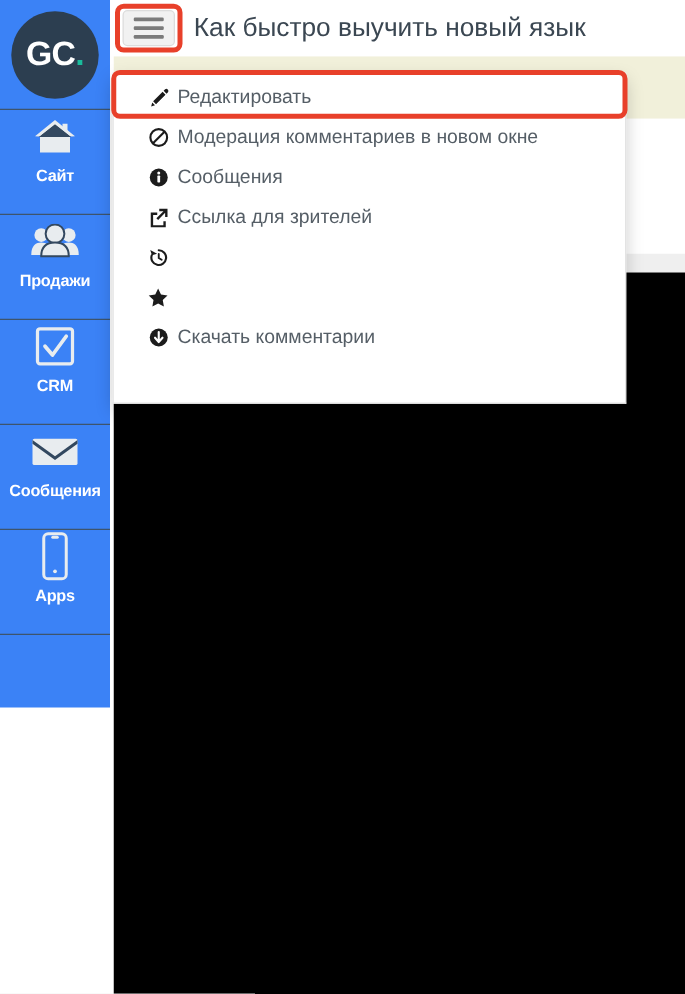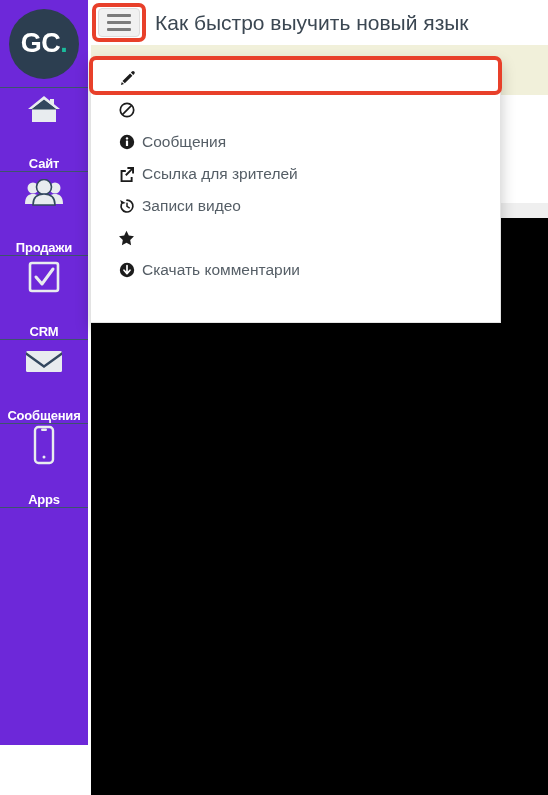--- a/index.html
+++ b/index.html
@@ -33,43 +33,43 @@
   }
   .bg-black {
     position: absolute; left: 91px; top: 218px;
     width: 457px; height: 577px;
     background: #000000;
   }
 
   
   .sidebar {
     position: absolute; left: 0; top: 0;
-    width: 88px; height: 745px;
-    background: #6d28d9;
+    width: 88px; height: 566px;
+    background: #3b82f6;
     z-index: 5;
   }
   .sidebar-logo {
     height: 88px;
     display: flex; align-items: center; justify-content: center;
     border-bottom: 1px solid #3e546c;
   }
   .logo-circle {
     width: 70px; height: 70px; border-radius: 50%;
     background: #2c3e50;
     display: flex; align-items: center; justify-content: center;
     font-size: 27px; font-weight: bold; letter-spacing: -0.5px;
   }
   .logo-g { color: #ffffff; }
   .logo-c { color: #1abc9c; }
 
   .sidebar-item {
     height: 84px;
     border-bottom: 1px solid #3e546c;
     display: flex; flex-direction: column;
-    align-items: center; justify-content: space-between;
+    align-items: center; justify-content: flex-start;
     gap: 3px;
     cursor: pointer;
   }
   .sidebar-item .si-icon {
     width: 40px; height: 42px;
     display: flex; align-items: center; justify-content: center;
     color: #e8ecef;
   }
   .sidebar-item .si-label {
     color: #ffffff;
@@ -249,29 +249,31 @@
   <div class="page-title">Как быстро выучить новый язык</div>
 
   <div class="dropdown">
 
     <div class="menu-item">
       <span class="mi-icon">
         <svg width="16" height="16" viewBox="0 0 16 16" fill="#1c1c1c">
           <path d="M12.9 1.6 a1.6 1.6 0 0 1 2.3 2.3 l-1 1 -2.3-2.3 z M11.1 3.4 l2.3 2.3 -7.6 7.6 -2.3-2.3 z M2.8 11.9 l2.2 2.2 -3.1 1 z"></path>
         </svg>
       </span>
+      <span>Редактировать</span>
     </div>
 
     <div class="menu-item">
       <span class="mi-icon">
         <svg width="16" height="16" viewBox="0 0 16 16" fill="none">
           <circle cx="8" cy="8" r="6.7" stroke="#1c1c1c" stroke-width="1.7"></circle>
           <line x1="3.4" y1="12.6" x2="12.6" y2="3.4" stroke="#1c1c1c" stroke-width="1.7"></line>
         </svg>
       </span>
+      <span>Модерация комментариев в новом окне</span>
     </div>
 
     <div class="menu-item">
       <span class="mi-icon">
         <svg width="16" height="16" viewBox="0 0 16 16">
           <circle cx="8" cy="8" r="7.2" fill="#1c1c1c"></circle>
           <circle cx="8" cy="4.4" r="1.2" fill="#ffffff"></circle>
           <rect x="6.9" y="6.4" width="2.2" height="5.6" rx="0.6" fill="#ffffff"></rect>
         </svg>
       </span>
@@ -289,21 +291,20 @@
     </div>
 
     <div class="menu-item">
       <span class="mi-icon">
         <svg width="16" height="16" viewBox="0 0 16 16" fill="none">
           <path d="M8 2.2 a5.9 5.9 0 1 1 -5.6 4" stroke="#1c1c1c" stroke-width="1.7" fill="none" stroke-linecap="round"></path>
           <path d="M1.2 2 l1.3 4.2 4.2-1.3 z" fill="#1c1c1c"></path>
           <path d="M8 5.2 v3.2 l2.3 1.4" stroke="#1c1c1c" stroke-width="1.5" fill="none" stroke-linecap="round"></path>
         </svg>
       </span>
-      <span>Записи видео</span>
     </div>
 
     <div class="menu-item">
       <span class="mi-icon">
         <svg width="17" height="16" viewBox="0 0 17 16">
           <path d="M8.5 0.8 l2.3 4.7 5.2 0.8 -3.8 3.7 0.9 5.2 -4.6-2.5 -4.6 2.5 0.9-5.2 -3.8-3.7 5.2-0.8 z" fill="#1c1c1c"></path>
         </svg>
       </span>
     </div>
 

